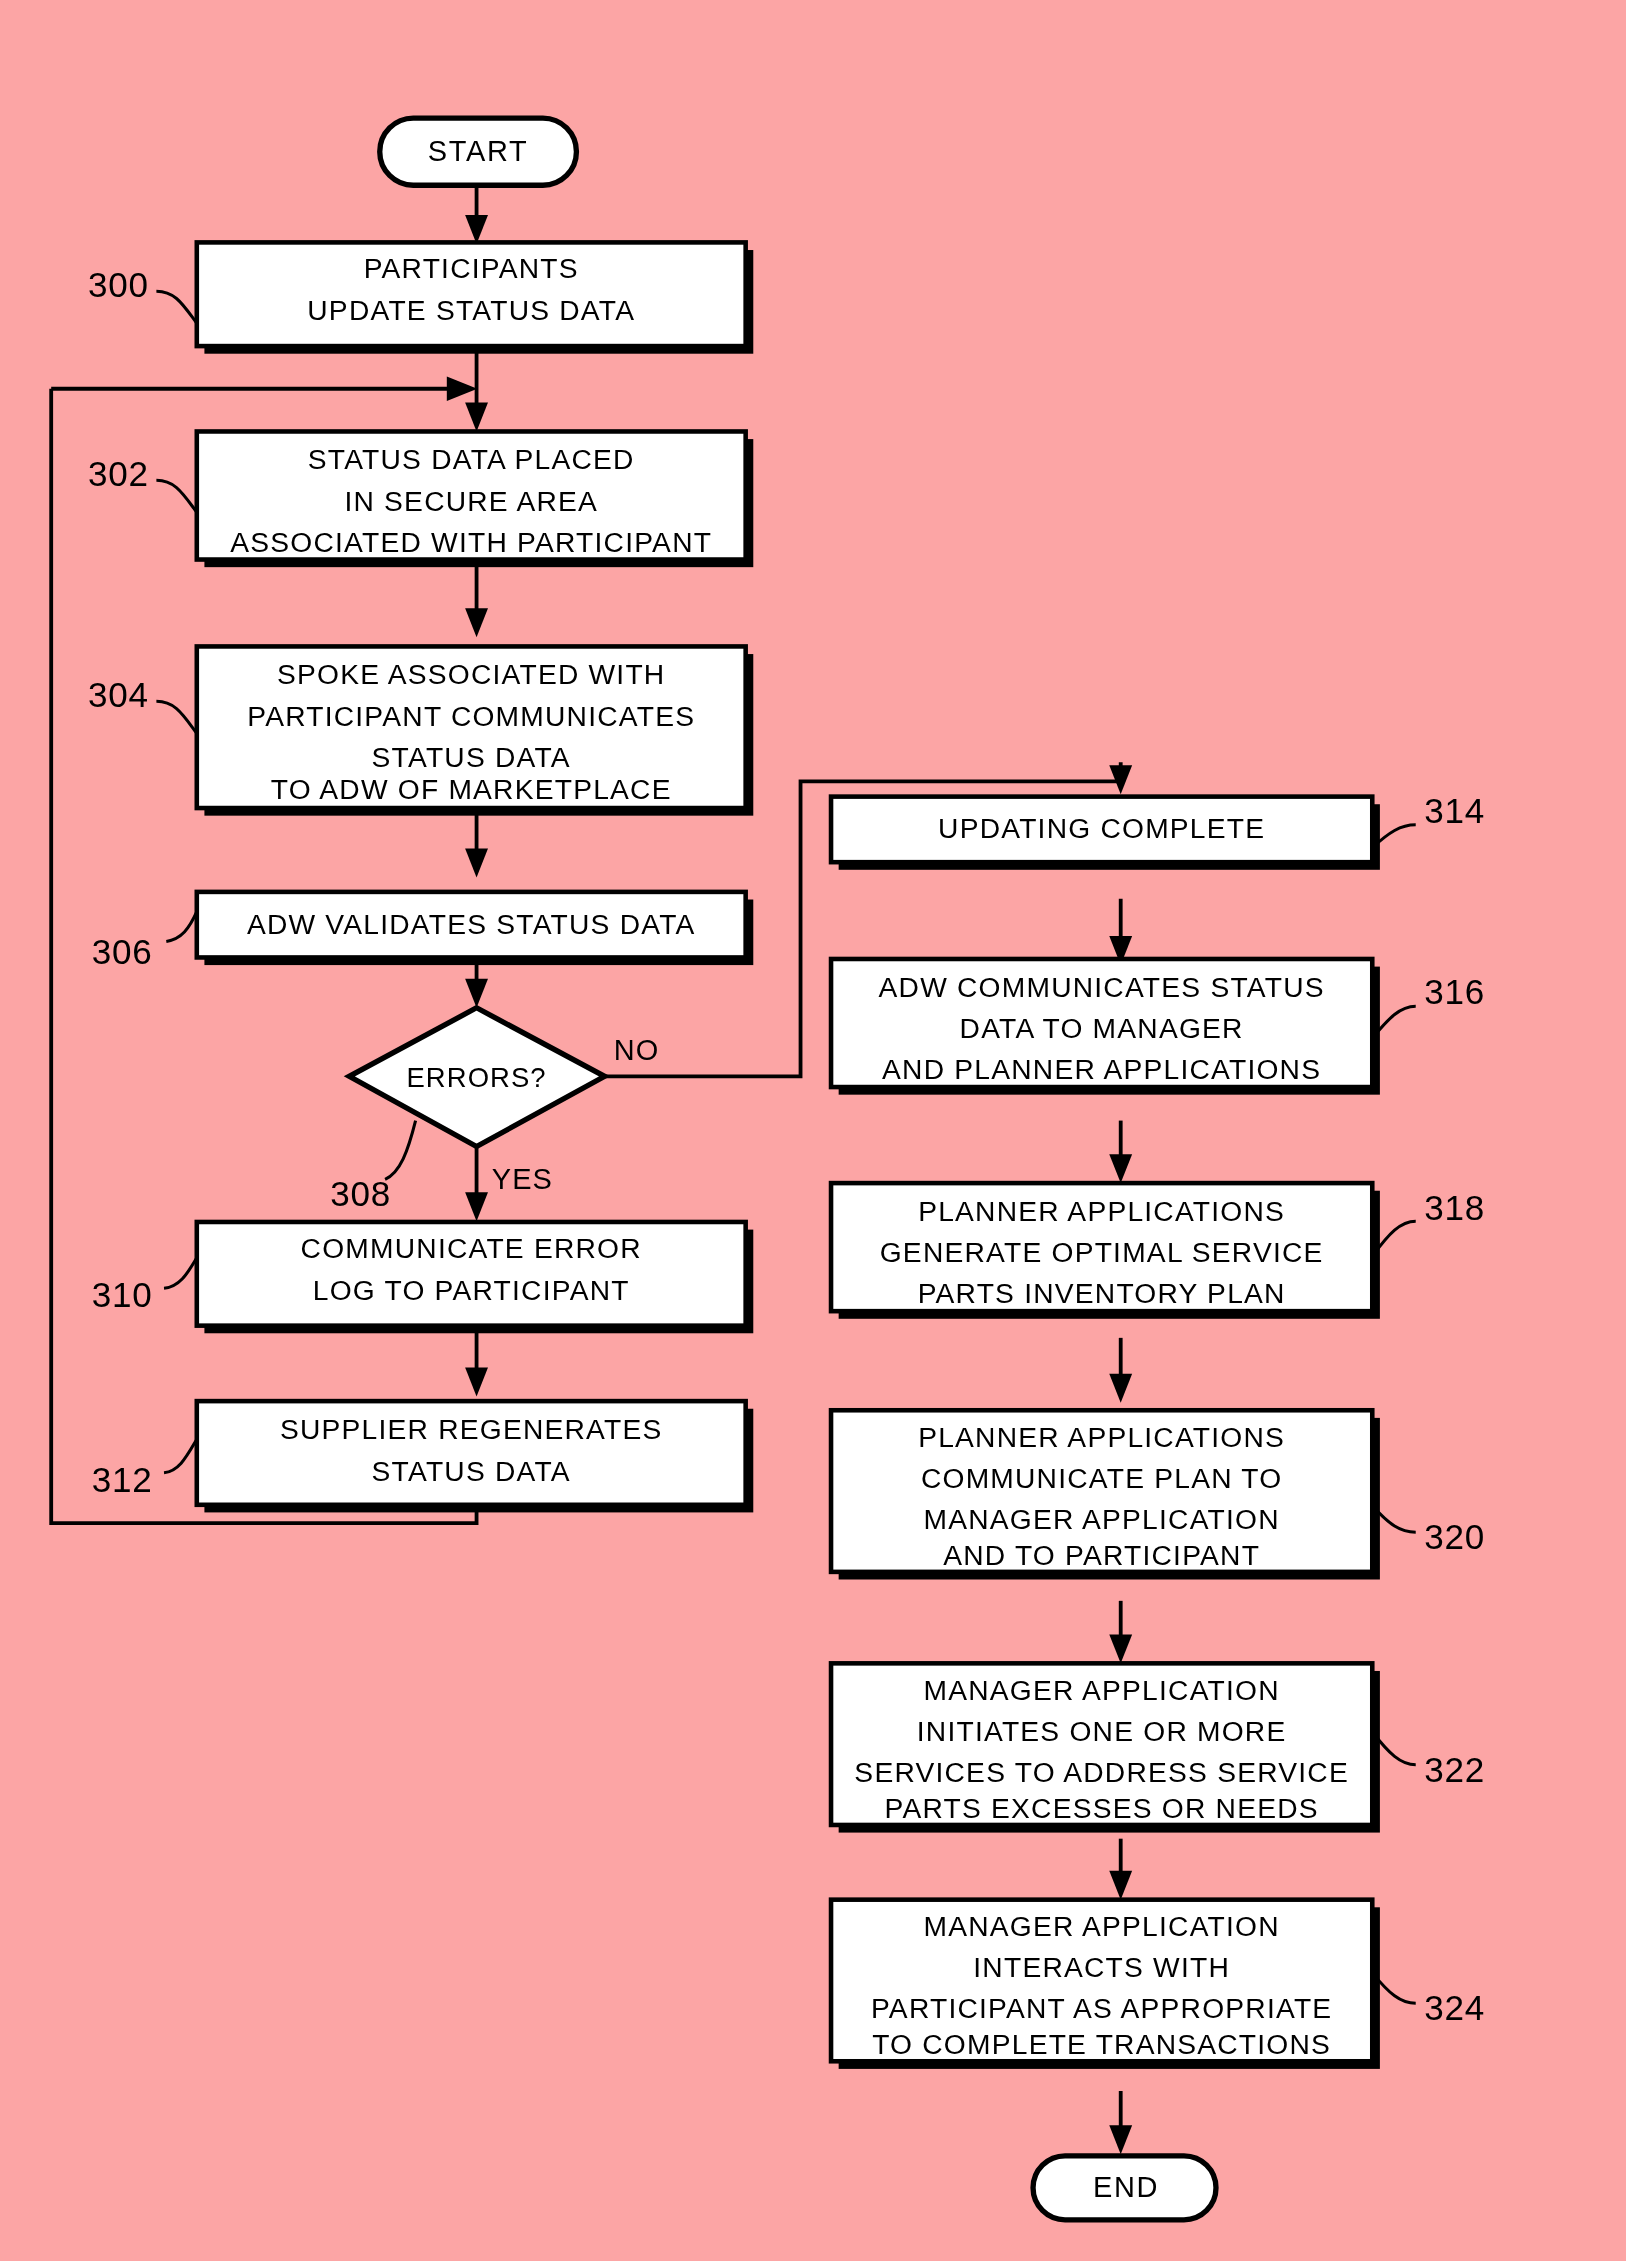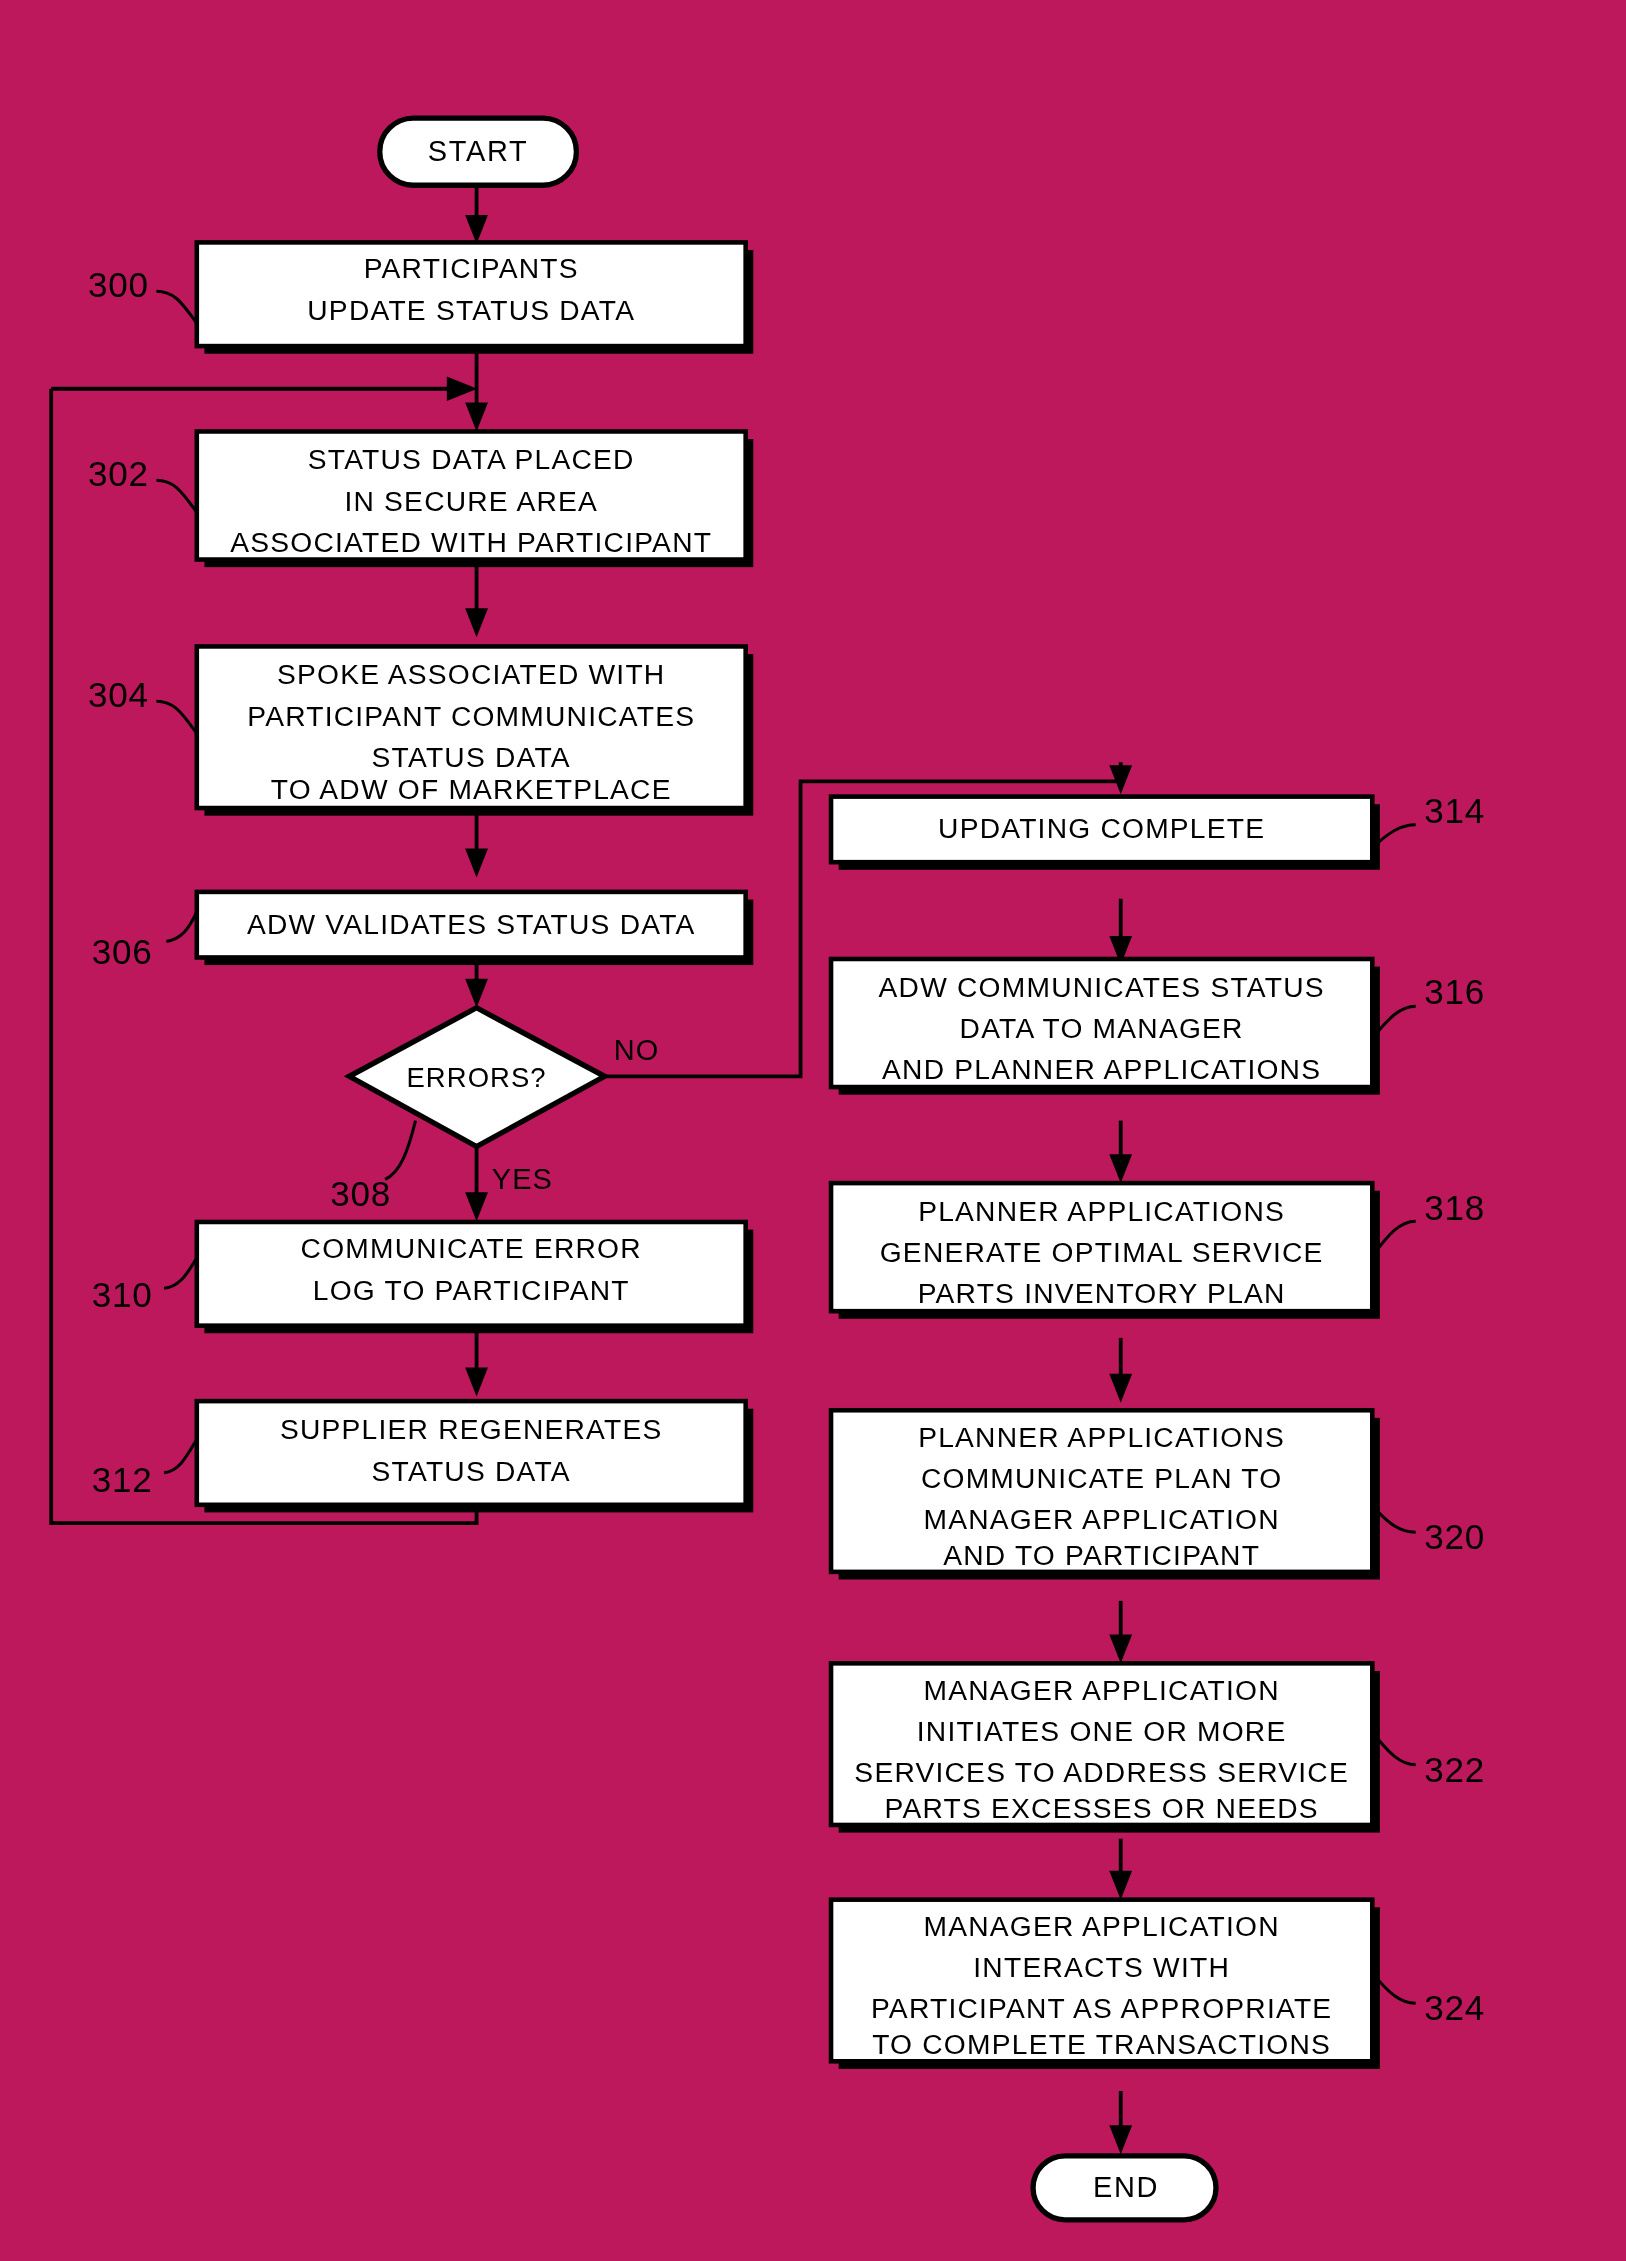--- a/index.html
+++ b/index.html
@@ -10,21 +10,21 @@
   body {
     width: 1627px;
     height: 2261px;
     font-family: "Liberation Sans", sans-serif;
     overflow: hidden;
   }
   #flowchart-root {
     position: relative;
     width: 1627px;
     height: 2261px;
-    background: #be185d;
+    background: #fca5a5;
   }
   svg#flow-svg {
     position: absolute;
     top: 0;
     left: 0;
     width: 1627px;
     height: 2261px;
     display: block;
   }
   .node-box {

